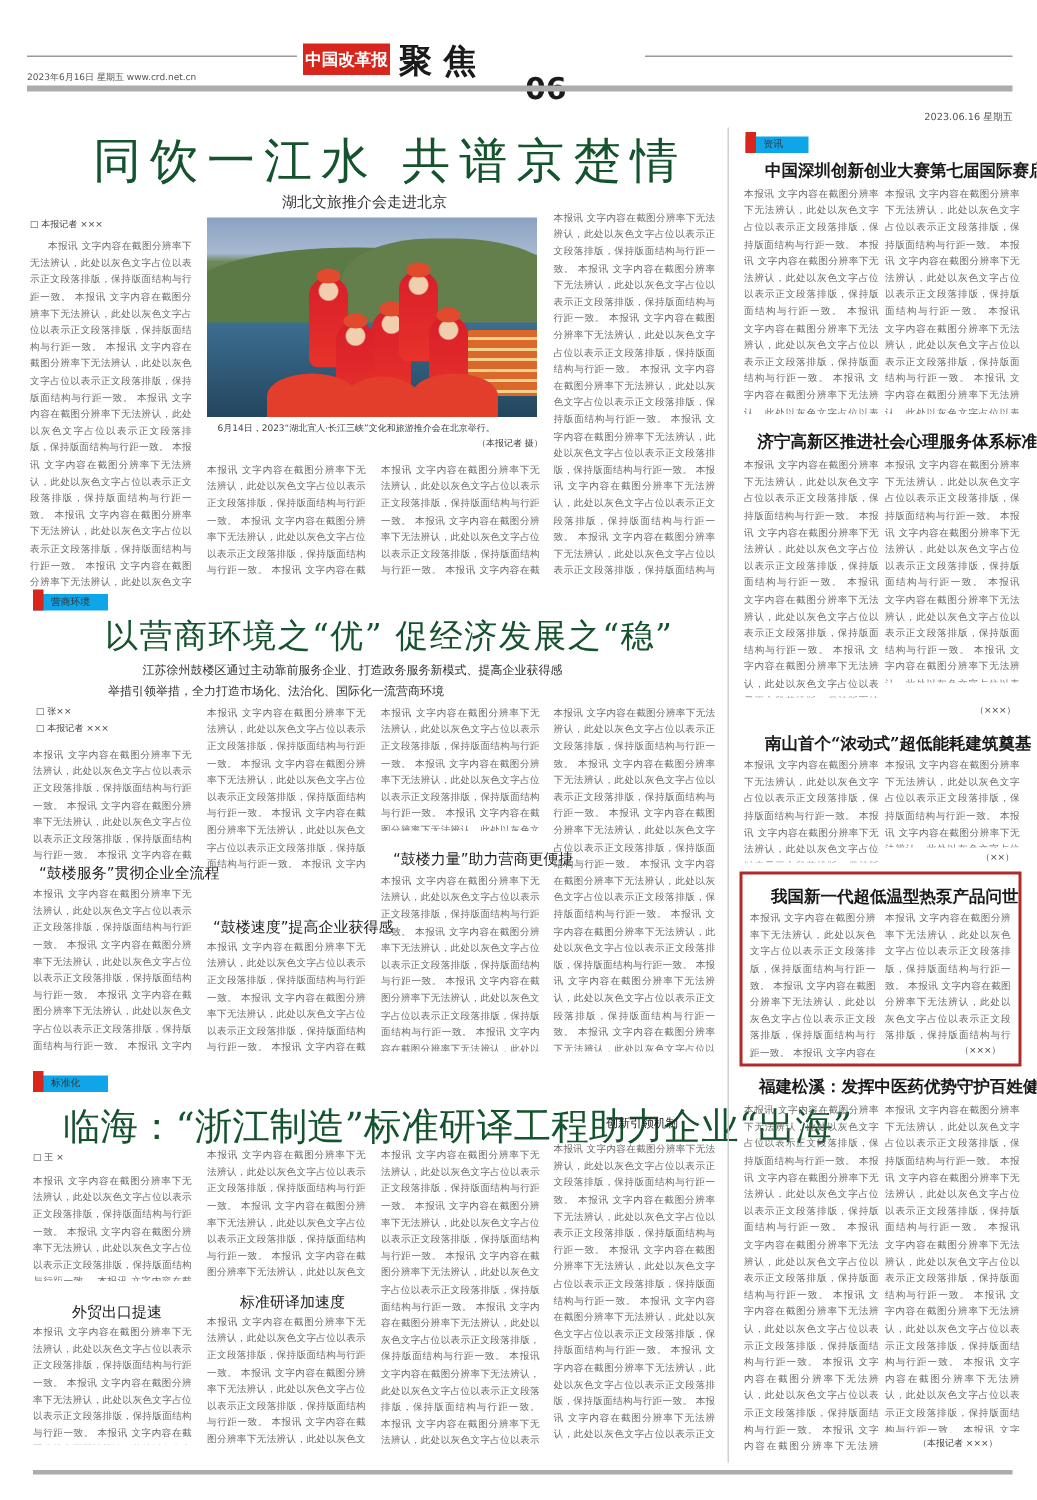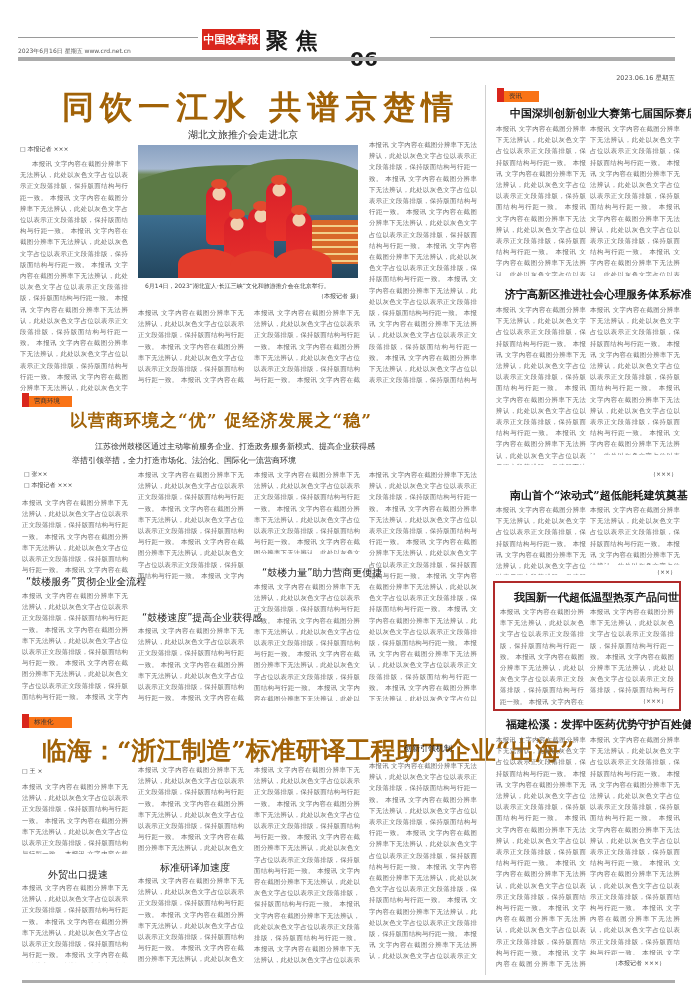--- a/index.html
+++ b/index.html
@@ -13,29 +13,29 @@
   .mast-page { position: absolute; left: 350px; top: 27px; font-size: 20px; font-weight: bold; color: #1a1a1a; font-family: "DejaVu Sans", sans-serif; margin-top: 20px; }
   .mast-left { position: absolute; left: 18px; top: 47px; font-size: 6px; color: #555; font-family: "DejaVu Sans", sans-serif; }
   .mast-right { position: absolute; right: 16px; top: 47px; font-size: 6.5px; color: #555; font-family: "DejaVu Sans", sans-serif; margin-top: 27px; }
   .mast-bar { position: absolute; left: 18px; top: 57px; width: 657px; height: 4px; background: #acacac; }
   .foot-bar { position: absolute; left: 22px; top: 980px; width: 653px; height: 3px; background: #acacac; }
 
   
   .txt { position: absolute; font-size: 6.4px; line-height: 11.2px; color: #6a6a6a; overflow: hidden; text-align: justify; word-break: break-all; font-family: "DejaVu Sans", sans-serif; letter-spacing: 0.2px; }
 
   
-  .h-main { position: absolute; font-weight: bold; color: #a16207; font-family: "DejaVu Serif", serif; white-space: nowrap; }
+  .h-main { position: absolute; font-weight: normal; color: #14532d; font-family: "DejaVu Serif", serif; white-space: nowrap; }
   .h-sub { position: absolute; color: #333; font-family: "DejaVu Sans", sans-serif; white-space: nowrap; }
   .h-side { position: absolute; font-weight: bold; color: #1a1a1a; font-family: "DejaVu Serif", serif; white-space: nowrap; font-size: 12.5px; }
   .h-inner { position: absolute; color: #222; font-family: "DejaVu Sans", sans-serif; white-space: nowrap; font-size: 10px; }
 
   .byline { position: absolute; font-size: 6px; color: #444; font-family: "DejaVu Sans", sans-serif; }
 
   
-  .tag { position: absolute; height: 11px; background: #f97316; }
+  .tag { position: absolute; height: 11px; background: #0ea5e9; }
   .tag .red { position: absolute; left: 0; top: 0; width: 7px; height: 14px; margin-top: -3px; background: #d9261c; }
   .tag .lbl { position: absolute; left: 12px; top: 1px; font-size: 6.5px; color: #333; font-family: "DejaVu Sans", sans-serif; white-space: nowrap; }
 
   
   .photo { position: absolute; left: 138px; top: 145px; width: 220px; height: 133px; overflow: hidden; background: linear-gradient(#8aa2c2 0%, #a7b9d1 18%, #6f8a5c 22%, #4e6e3e 40%, #3e5a3a 52%, #2e5f7e 56%, #2d5a7a 100%); }
   .photo .mtn { position: absolute; left: -10px; top: 20px; width: 240px; height: 60px; background: #5c7a46; border-radius: 50% 60% 0 0; }
   .photo .mtn2 { position: absolute; left: 90px; top: 14px; width: 150px; height: 70px; background: #647f4b; border-radius: 40% 50% 0 0; }
   .photo .water { position: absolute; left: 0; top: 70px; width: 220px; height: 63px; background: linear-gradient(#3c6e90, #23465e); }
   .photo .ship { position: absolute; left: 172px; top: 75px; width: 56px; height: 44px; background: repeating-linear-gradient(#d9682a 0 5px, #f2d08b 5px 7px); border-radius: 4px 0 0 10px; }
   .photo .dancer { position: absolute; width: 26px; height: 60px; background: radial-gradient(circle at 50% 15%, #f1cfae 0 6px, transparent 7px), linear-gradient(#d81f2a, #e8322a); border-radius: 12px 12px 6px 6px; }
@@ -85,21 +85,21 @@
 <div class="caption" style="left:318px;top:291px;">（本报记者 摄）</div>
 
 <div class="txt" style="left:138px;top:308px;width:106px;height:80px;">本报讯 文字内容在截图分辨率下无法辨认，此处以灰色文字占位以表示正文段落排版，保持版面结构与行距一致。 本报讯 文字内容在截图分辨率下无法辨认，此处以灰色文字占位以表示正文段落排版，保持版面结构与行距一致。 本报讯 文字内容在截图分辨率下无法辨认，此处以灰色文字占位以表示正文段落排版，保持版面结构与行距一致。 本报讯 文字内容在截图分辨率下无法辨认，此处以灰色文字占位以表示正文段落排版，保持版面结构与行距一致。 本报讯 文字内容在截图分辨率下无法辨认，此处以灰色文字占位以表示正文段落排版，保持版面结构与行距一致。 本报讯 文字内容在截图分辨率下无法辨认，此处以灰色文字占位以表示正文段落排版，保持版面结构与行距一致。 本报讯 文字内容在截图分辨率下无法辨认，此处以灰色文字占位以表示正文段落排版，保持版面结构与行距一致。 本报讯 文字内容在截图分辨率下无法辨认，此处以灰色文字占位以表示正文段落排版，保持版面结构与行距一致。 本报讯 文字内容在截图分辨率下无法辨认，此处以灰色文字占位以表示正文段落排版，保持版面结构与行距一致。 本报讯 文字内容在截图分辨率下无法辨认，此处以灰色文字占位以表示正文段落排版，保持版面结构与行距一致。 本报讯 文字内容在截图分辨率下无法辨认，此处以灰色文字占位以表示正文段落排版，保持版面结构与行距一致。 本报讯 文字内容在截图分辨率下无法辨认，此处以灰色文字占位以表示正文段落排版，保持版面结构与行距一致。 </div>
 <div class="txt" style="left:254px;top:308px;width:106px;height:80px;">本报讯 文字内容在截图分辨率下无法辨认，此处以灰色文字占位以表示正文段落排版，保持版面结构与行距一致。 本报讯 文字内容在截图分辨率下无法辨认，此处以灰色文字占位以表示正文段落排版，保持版面结构与行距一致。 本报讯 文字内容在截图分辨率下无法辨认，此处以灰色文字占位以表示正文段落排版，保持版面结构与行距一致。 本报讯 文字内容在截图分辨率下无法辨认，此处以灰色文字占位以表示正文段落排版，保持版面结构与行距一致。 本报讯 文字内容在截图分辨率下无法辨认，此处以灰色文字占位以表示正文段落排版，保持版面结构与行距一致。 本报讯 文字内容在截图分辨率下无法辨认，此处以灰色文字占位以表示正文段落排版，保持版面结构与行距一致。 本报讯 文字内容在截图分辨率下无法辨认，此处以灰色文字占位以表示正文段落排版，保持版面结构与行距一致。 本报讯 文字内容在截图分辨率下无法辨认，此处以灰色文字占位以表示正文段落排版，保持版面结构与行距一致。 本报讯 文字内容在截图分辨率下无法辨认，此处以灰色文字占位以表示正文段落排版，保持版面结构与行距一致。 本报讯 文字内容在截图分辨率下无法辨认，此处以灰色文字占位以表示正文段落排版，保持版面结构与行距一致。 本报讯 文字内容在截图分辨率下无法辨认，此处以灰色文字占位以表示正文段落排版，保持版面结构与行距一致。 本报讯 文字内容在截图分辨率下无法辨认，此处以灰色文字占位以表示正文段落排版，保持版面结构与行距一致。 </div>
 <div class="txt" style="left:369px;top:140px;width:108px;height:248px;">本报讯 文字内容在截图分辨率下无法辨认，此处以灰色文字占位以表示正文段落排版，保持版面结构与行距一致。 本报讯 文字内容在截图分辨率下无法辨认，此处以灰色文字占位以表示正文段落排版，保持版面结构与行距一致。 本报讯 文字内容在截图分辨率下无法辨认，此处以灰色文字占位以表示正文段落排版，保持版面结构与行距一致。 本报讯 文字内容在截图分辨率下无法辨认，此处以灰色文字占位以表示正文段落排版，保持版面结构与行距一致。 本报讯 文字内容在截图分辨率下无法辨认，此处以灰色文字占位以表示正文段落排版，保持版面结构与行距一致。 本报讯 文字内容在截图分辨率下无法辨认，此处以灰色文字占位以表示正文段落排版，保持版面结构与行距一致。 本报讯 文字内容在截图分辨率下无法辨认，此处以灰色文字占位以表示正文段落排版，保持版面结构与行距一致。 本报讯 文字内容在截图分辨率下无法辨认，此处以灰色文字占位以表示正文段落排版，保持版面结构与行距一致。 本报讯 文字内容在截图分辨率下无法辨认，此处以灰色文字占位以表示正文段落排版，保持版面结构与行距一致。 本报讯 文字内容在截图分辨率下无法辨认，此处以灰色文字占位以表示正文段落排版，保持版面结构与行距一致。 本报讯 文字内容在截图分辨率下无法辨认，此处以灰色文字占位以表示正文段落排版，保持版面结构与行距一致。 本报讯 文字内容在截图分辨率下无法辨认，此处以灰色文字占位以表示正文段落排版，保持版面结构与行距一致。 </div>
 
 <div class="tag" style="left:22px;top:396px;width:50px;">
   <span class="red"></span>
   <span class="lbl">营商环境</span>
 </div>
-<div class="h-main" style="left:70px;top:409px;font-size:17px;letter-spacing:1px;">以营商环境之“优”  促经济发展之“稳”</div>
+<div class="h-main" style="left:70px;top:409px;font-size:22px;letter-spacing:1px;">以营商环境之“优”  促经济发展之“稳”</div>
 <div class="h-sub" style="left:95px;top:441px;font-size:8px;">江苏徐州鼓楼区通过主动靠前服务企业、打造政务服务新模式、提高企业获得感</div>
 <div class="h-sub" style="left:72px;top:455px;font-size:8px;">举措引领举措，全力打造市场化、法治化、国际化一流营商环境</div>
 <div class="byline" style="left:24px;top:470px;">□ 张××</div>
 <div class="byline" style="left:24px;top:481px;">□ 本报记者  ×××</div>
 
 <div class="txt" style="left:22px;top:498px;width:106px;height:75px;">本报讯 文字内容在截图分辨率下无法辨认，此处以灰色文字占位以表示正文段落排版，保持版面结构与行距一致。 本报讯 文字内容在截图分辨率下无法辨认，此处以灰色文字占位以表示正文段落排版，保持版面结构与行距一致。 本报讯 文字内容在截图分辨率下无法辨认，此处以灰色文字占位以表示正文段落排版，保持版面结构与行距一致。 本报讯 文字内容在截图分辨率下无法辨认，此处以灰色文字占位以表示正文段落排版，保持版面结构与行距一致。 本报讯 文字内容在截图分辨率下无法辨认，此处以灰色文字占位以表示正文段落排版，保持版面结构与行距一致。 本报讯 文字内容在截图分辨率下无法辨认，此处以灰色文字占位以表示正文段落排版，保持版面结构与行距一致。 本报讯 文字内容在截图分辨率下无法辨认，此处以灰色文字占位以表示正文段落排版，保持版面结构与行距一致。 本报讯 文字内容在截图分辨率下无法辨认，此处以灰色文字占位以表示正文段落排版，保持版面结构与行距一致。 本报讯 文字内容在截图分辨率下无法辨认，此处以灰色文字占位以表示正文段落排版，保持版面结构与行距一致。 本报讯 文字内容在截图分辨率下无法辨认，此处以灰色文字占位以表示正文段落排版，保持版面结构与行距一致。 本报讯 文字内容在截图分辨率下无法辨认，此处以灰色文字占位以表示正文段落排版，保持版面结构与行距一致。 本报讯 文字内容在截图分辨率下无法辨认，此处以灰色文字占位以表示正文段落排版，保持版面结构与行距一致。 </div>
 <div class="h-inner" style="left:26px;top:575px;">“鼓楼服务”贯彻企业全流程</div>
 <div class="txt" style="left:22px;top:591px;width:106px;height:110px;">本报讯 文字内容在截图分辨率下无法辨认，此处以灰色文字占位以表示正文段落排版，保持版面结构与行距一致。 本报讯 文字内容在截图分辨率下无法辨认，此处以灰色文字占位以表示正文段落排版，保持版面结构与行距一致。 本报讯 文字内容在截图分辨率下无法辨认，此处以灰色文字占位以表示正文段落排版，保持版面结构与行距一致。 本报讯 文字内容在截图分辨率下无法辨认，此处以灰色文字占位以表示正文段落排版，保持版面结构与行距一致。 本报讯 文字内容在截图分辨率下无法辨认，此处以灰色文字占位以表示正文段落排版，保持版面结构与行距一致。 本报讯 文字内容在截图分辨率下无法辨认，此处以灰色文字占位以表示正文段落排版，保持版面结构与行距一致。 本报讯 文字内容在截图分辨率下无法辨认，此处以灰色文字占位以表示正文段落排版，保持版面结构与行距一致。 本报讯 文字内容在截图分辨率下无法辨认，此处以灰色文字占位以表示正文段落排版，保持版面结构与行距一致。 本报讯 文字内容在截图分辨率下无法辨认，此处以灰色文字占位以表示正文段落排版，保持版面结构与行距一致。 本报讯 文字内容在截图分辨率下无法辨认，此处以灰色文字占位以表示正文段落排版，保持版面结构与行距一致。 本报讯 文字内容在截图分辨率下无法辨认，此处以灰色文字占位以表示正文段落排版，保持版面结构与行距一致。 本报讯 文字内容在截图分辨率下无法辨认，此处以灰色文字占位以表示正文段落排版，保持版面结构与行距一致。 </div>
 
 <div class="txt" style="left:138px;top:470px;width:106px;height:110px;">本报讯 文字内容在截图分辨率下无法辨认，此处以灰色文字占位以表示正文段落排版，保持版面结构与行距一致。 本报讯 文字内容在截图分辨率下无法辨认，此处以灰色文字占位以表示正文段落排版，保持版面结构与行距一致。 本报讯 文字内容在截图分辨率下无法辨认，此处以灰色文字占位以表示正文段落排版，保持版面结构与行距一致。 本报讯 文字内容在截图分辨率下无法辨认，此处以灰色文字占位以表示正文段落排版，保持版面结构与行距一致。 本报讯 文字内容在截图分辨率下无法辨认，此处以灰色文字占位以表示正文段落排版，保持版面结构与行距一致。 本报讯 文字内容在截图分辨率下无法辨认，此处以灰色文字占位以表示正文段落排版，保持版面结构与行距一致。 本报讯 文字内容在截图分辨率下无法辨认，此处以灰色文字占位以表示正文段落排版，保持版面结构与行距一致。 本报讯 文字内容在截图分辨率下无法辨认，此处以灰色文字占位以表示正文段落排版，保持版面结构与行距一致。 本报讯 文字内容在截图分辨率下无法辨认，此处以灰色文字占位以表示正文段落排版，保持版面结构与行距一致。 本报讯 文字内容在截图分辨率下无法辨认，此处以灰色文字占位以表示正文段落排版，保持版面结构与行距一致。 本报讯 文字内容在截图分辨率下无法辨认，此处以灰色文字占位以表示正文段落排版，保持版面结构与行距一致。 本报讯 文字内容在截图分辨率下无法辨认，此处以灰色文字占位以表示正文段落排版，保持版面结构与行距一致。 </div>

